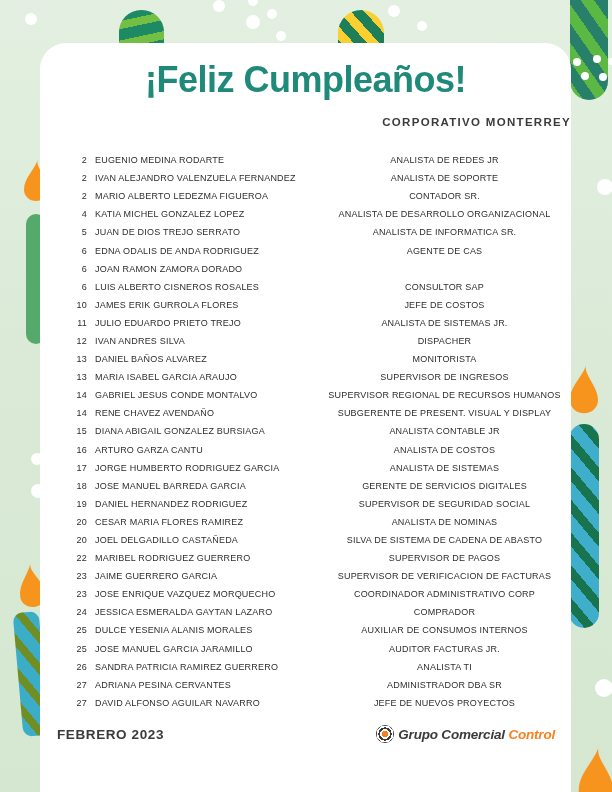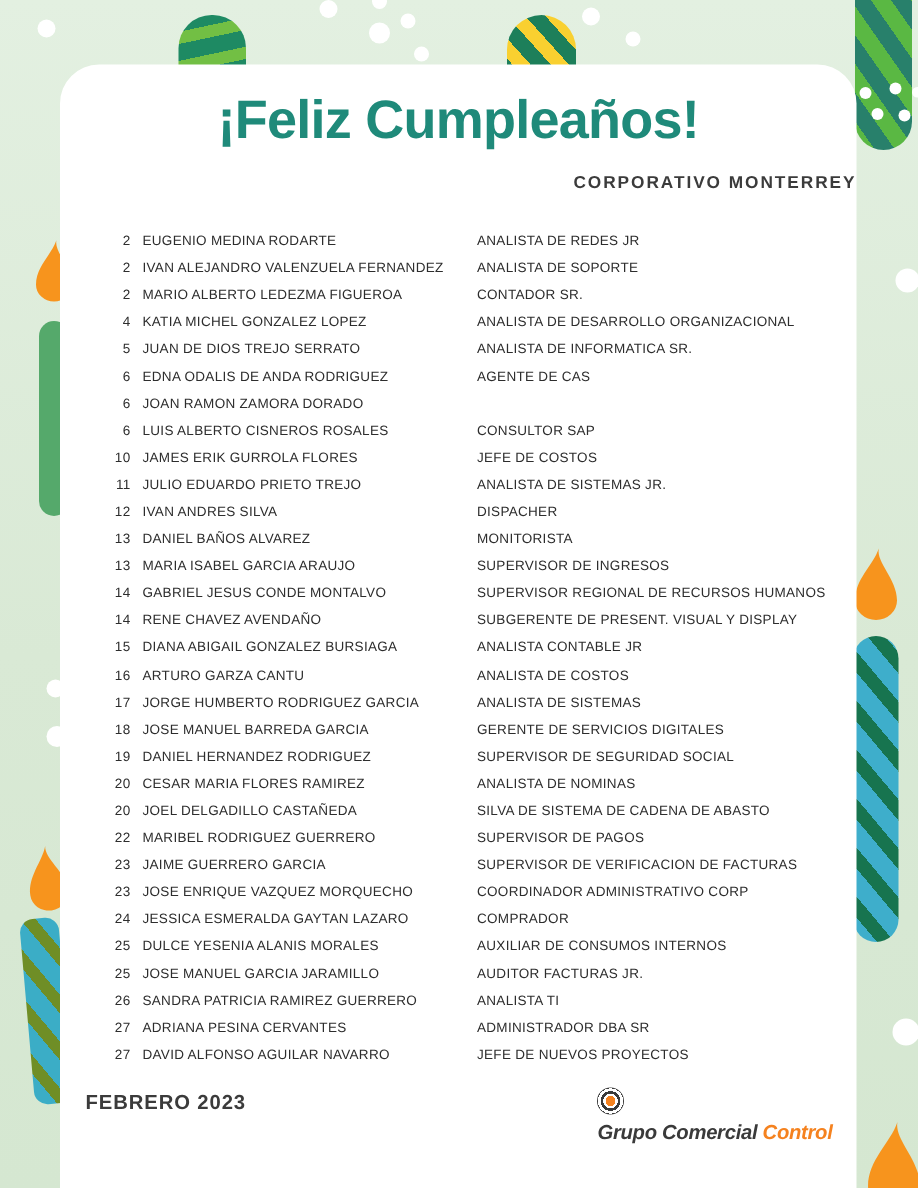--- a/index.html
+++ b/index.html
@@ -75,30 +75,30 @@
   .list { position: absolute; top: 108px; left: 0; right: 0; }
   .row {
     display: grid;
     grid-template-columns: 47px 231px 1fr;
     align-items: center;
     height: 18.1px;
     font-size: 9px; color: #2d2d2d; letter-spacing: 0.2px;
   }
   .row .day  { text-align: right; }
   .row .name { padding-left: 8px; white-space: nowrap; }
-  .row .role { white-space: nowrap; }
+  .row .role { white-space: nowrap; text-align: center; }
 
   .month {
     position: absolute; left: 17px; top: 684px;
     font-size: 13.5px; font-weight: bold; letter-spacing: 0.6px;
     color: #3b3b3b;
   }
   .logo {
     position: absolute; right: 16px; top: 682px;
-    display: flex; gap: 4px; flex-direction: column;
+    display: flex; align-items: center; gap: 4px;
   }
   .logo-icon {
     width: 18px; height: 18px; border-radius: 50%;
     background: radial-gradient(circle,
       #f5821f 0 26%, #ffffff 26% 38%, #3a3a3a 38% 52%,
       #ffffff 52% 66%, #3a3a3a 66% 84%, transparent 84%);
   }
   .logo-text {
     font-size: 13.5px; font-weight: bold; font-style: italic;
     color: #3a3a3a; white-space: nowrap; letter-spacing: -0.2px;

